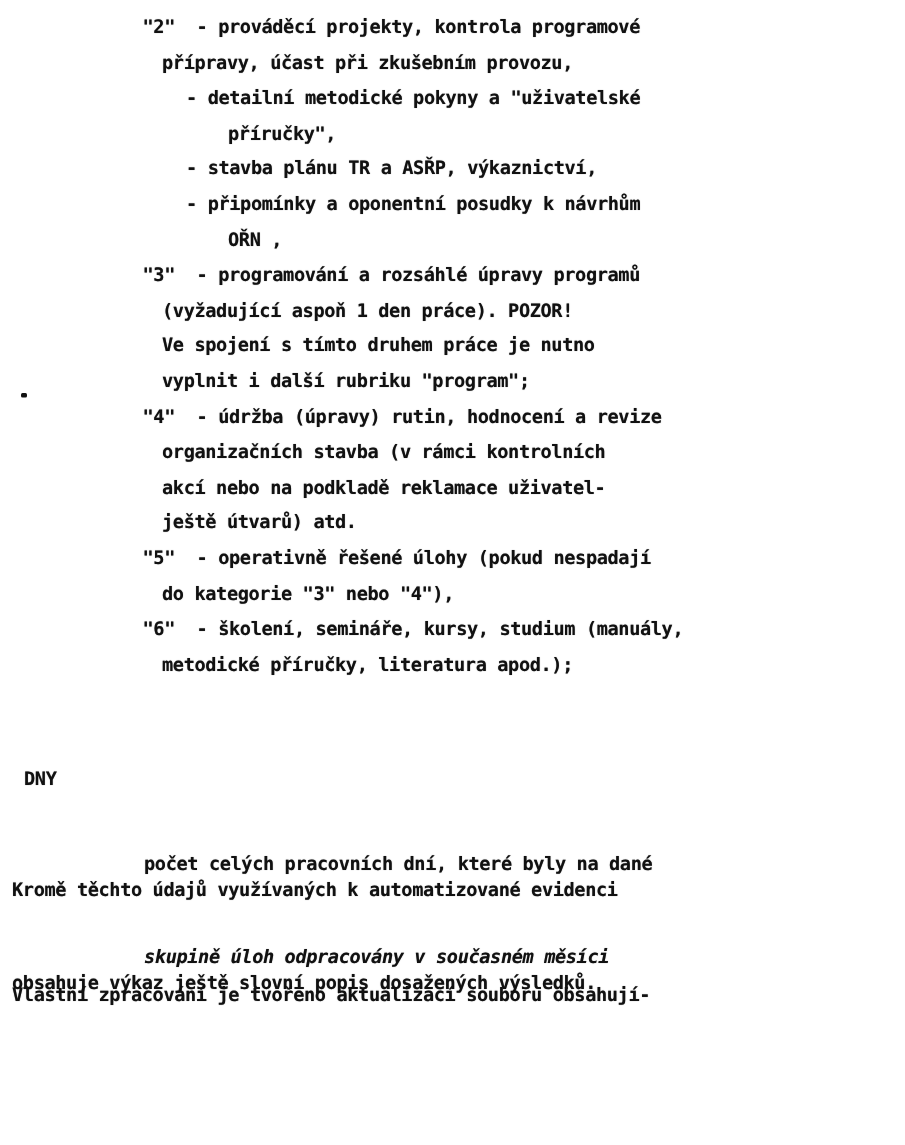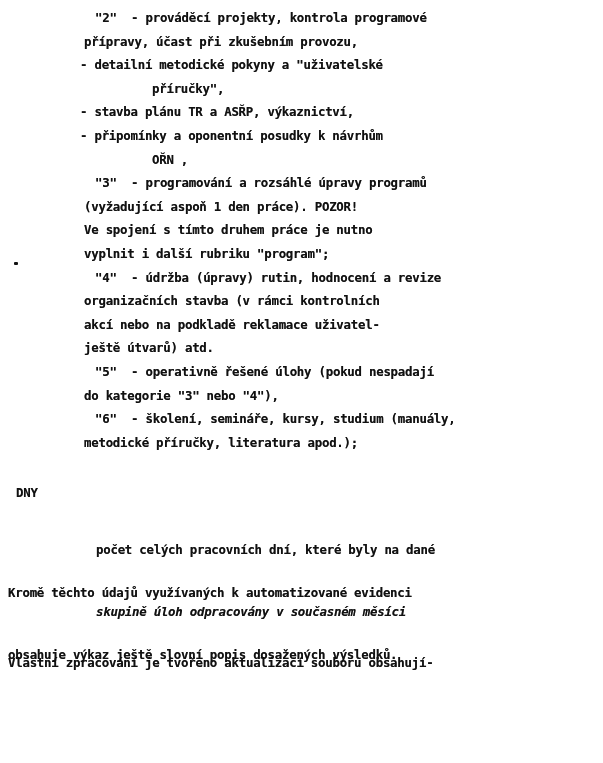--- a/index.html
+++ b/index.html
@@ -45,22 +45,22 @@
     position: relative;
     display: block;
   }
   .row {
     display: block;
     white-space: pre;
   }
 
   
   .marker-row   { padding-left: 95px; }
-  .cont-row     { padding-left: 84px; }
-  .dash-row     { padding-left: 80px; }
+  .cont-row     { padding-left: 108px; }
+  .dash-row     { padding-left: 80px; margin-left: 44px; }
   .dash-cont    { padding-left: 152px; }
 
   .label-dny {
     position: absolute;
     left: 8px;
     top: 0;
     white-space: pre;
   }
 
   .para {
@@ -127,21 +127,21 @@
       <div class="row tw cont-row">do kategorie "3" nebo "4"),</div>
     </div>
 
     <div class="item">
       <div class="row tw marker-row">"6"  - školení, semináře, kursy, studium (manuály,</div>
       <div class="row tw cont-row">metodické příručky, literatura apod.);</div>
     </div>
 
   </div>
 
-  <div class="para" style="top:481px;">
+  <div class="para" style="top:507px;">
     <span class="tw label-dny">DNY</span>
     <div class="row tw" style="padding-left:88px;">počet celých pracovních dní, které byly na dané</div>
     <div class="row tw" style="padding-left:88px;font-style:italic;">skupině úloh odpracovány v současném měsíci</div>
   </div>
 
   <div class="para" style="top:543px;">
     <div class="row tw">Kromě těchto údajů využívaných k automatizované evidenci</div>
     <div class="row tw">obsahuje výkaz ještě slovní popis dosažených výsledků.</div>
   </div>
 

